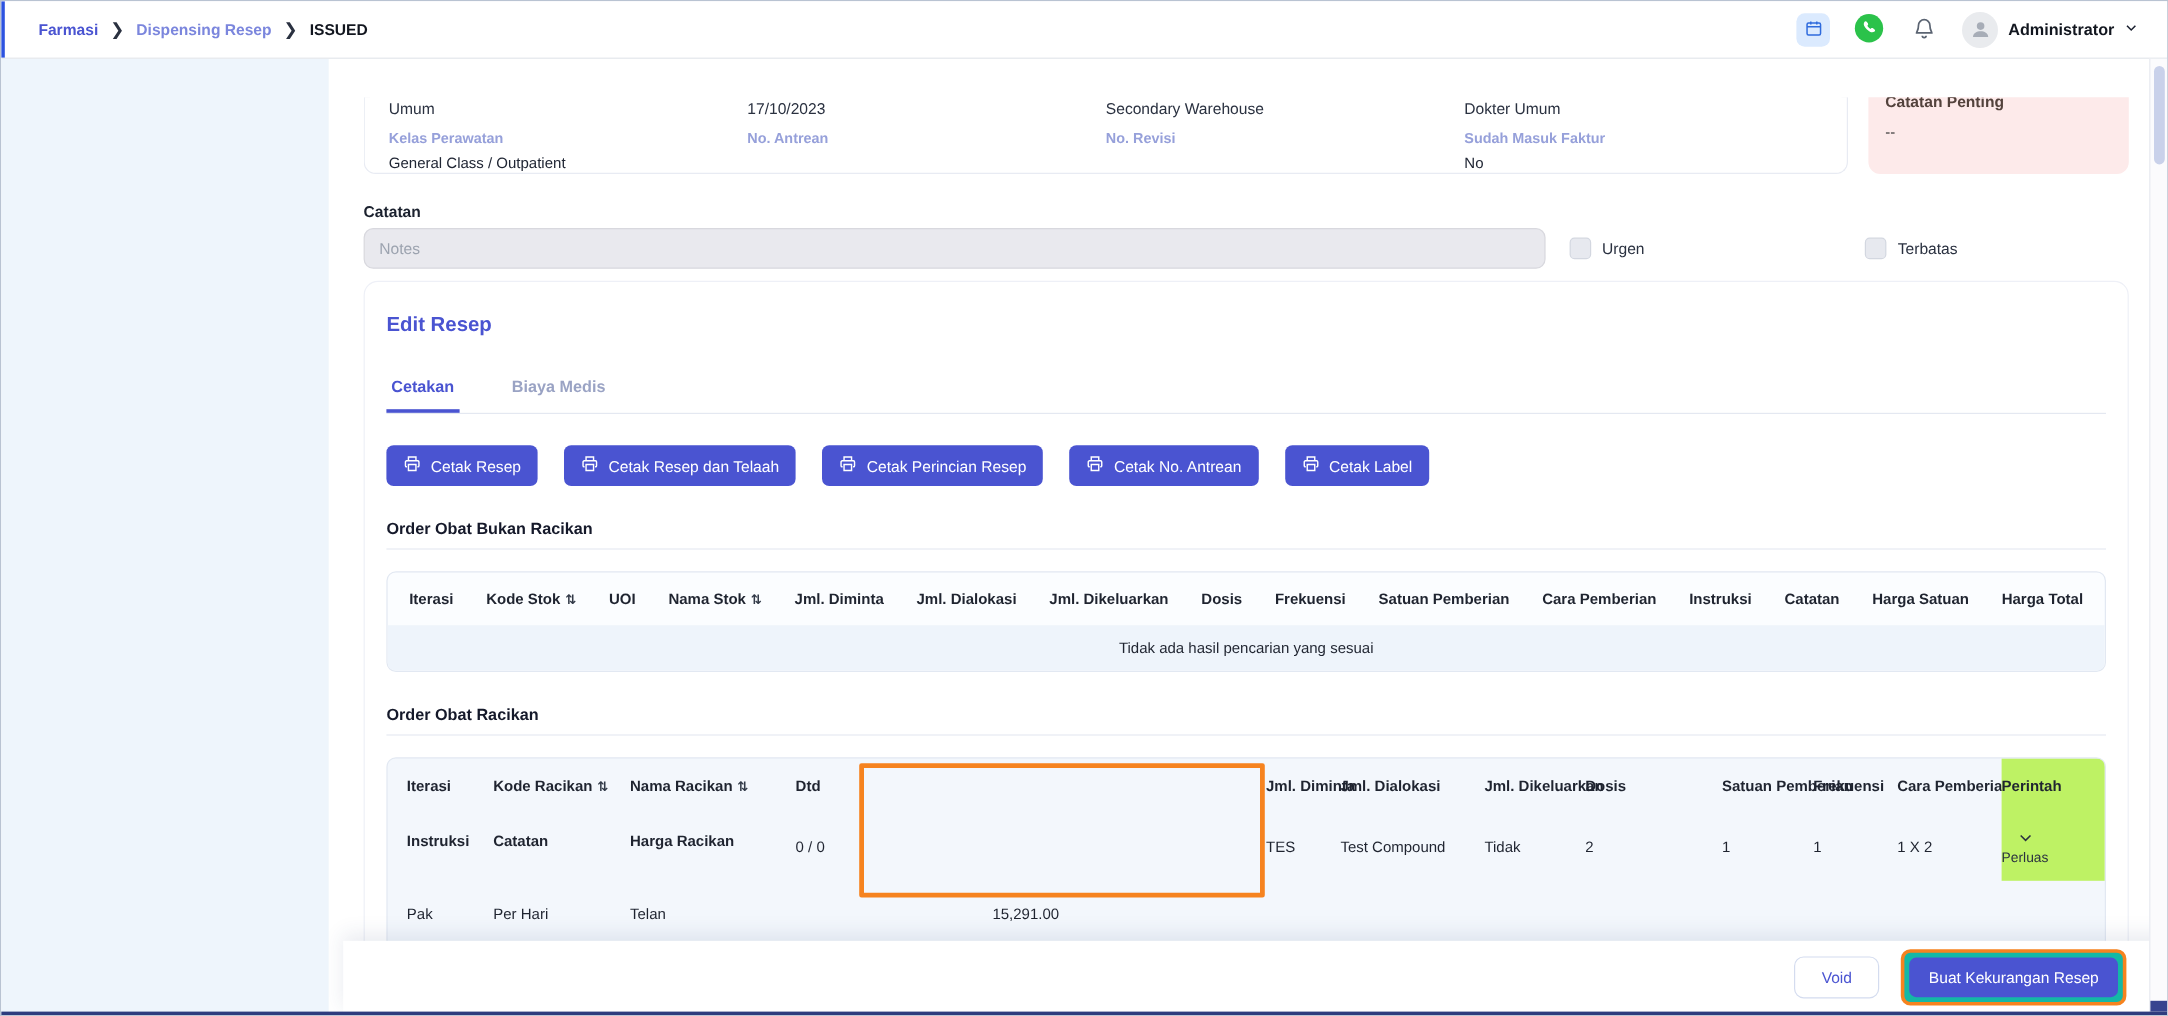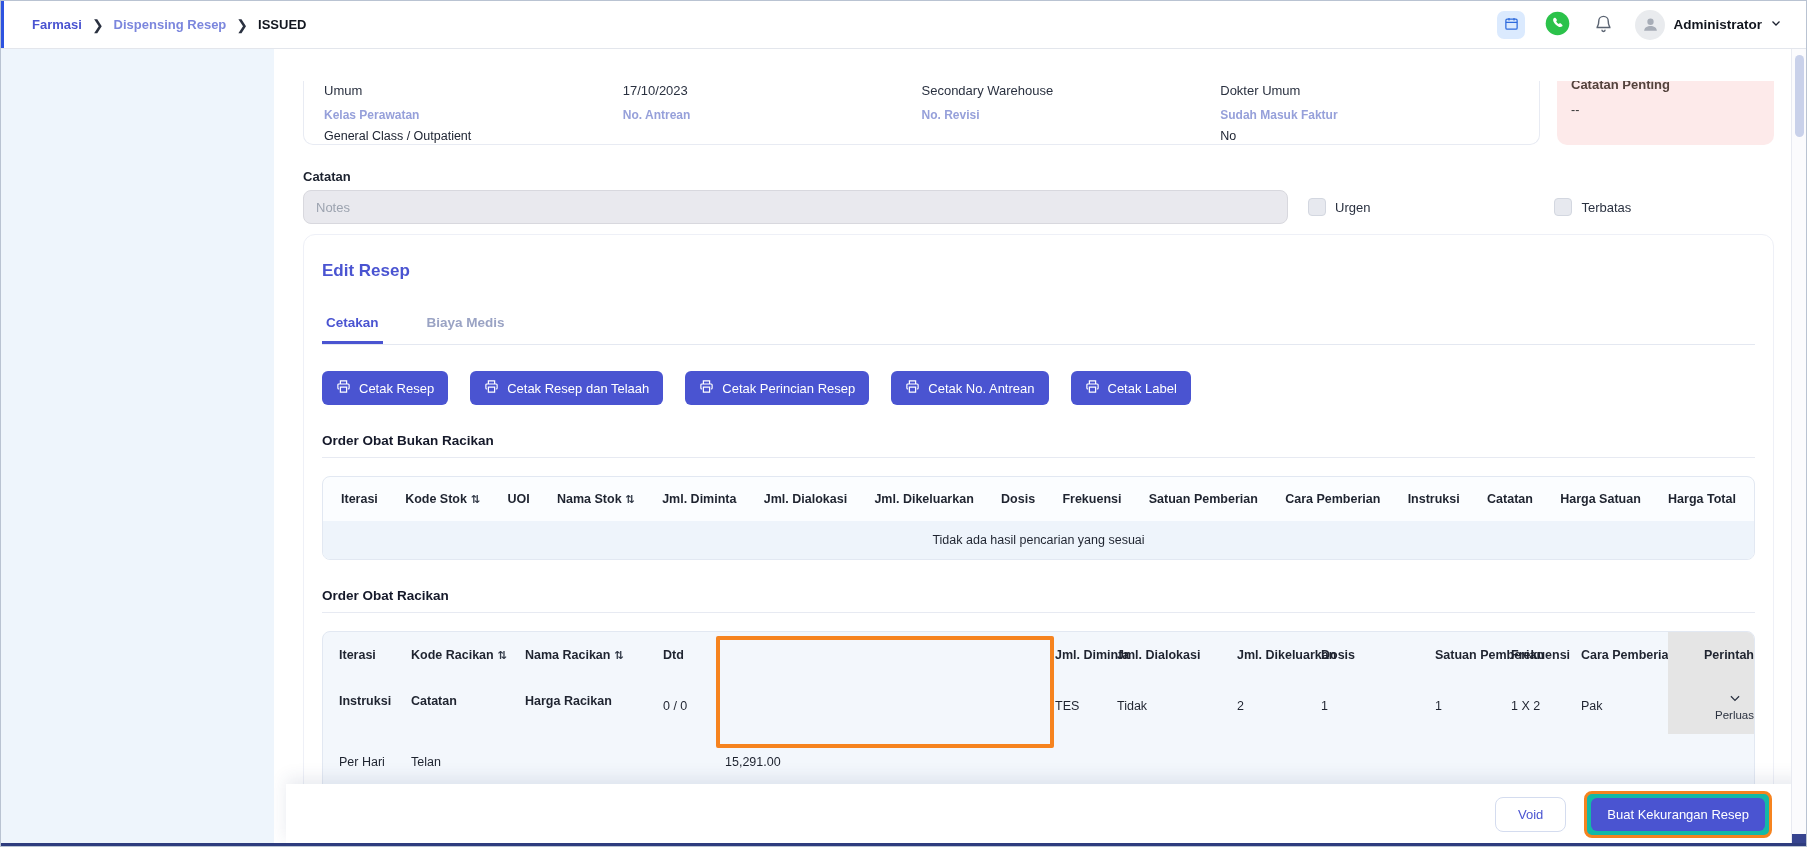--- a/index.html
+++ b/index.html
@@ -69,21 +69,21 @@
   .hcell{display:flex;align-items:center;gap:4px;}
   .sort-icon{font-family:"DejaVu Sans",sans-serif;font-size:11px;color:#323a48;cursor:pointer;}
   .t1-empty{background:#eef4fb;text-align:center;padding:12px;font-size:12.5px;color:#1f2430;}
 
   
   .t2wrap{margin-top:18px;position:relative;overflow:hidden;background:#f3f7fc;border:1px solid #e2e8f2;border-radius:8px;padding-bottom:8px;}
   .t2-grid{display:grid;grid-template-columns:62px 104px 128px 52px 92px 96px 112px 52px 110px 74px 104px 66px 60px 104px;column-gap:10px;width:1470px;padding-left:16px;position:relative;}
   .t2-grid .hc{height:46px;display:flex;align-items:center;gap:4px;font-weight:700;font-size:12.5px;white-space:nowrap;}
   .t2-grid .dc{height:56px;display:flex;align-items:center;font-size:12.5px;white-space:nowrap;}
   .col-highlight{grid-column:5/8;grid-row:1/3;border:4px solid var(--orange);border-radius:2px;margin:4px -9px -14px -9px;pointer-events:none;z-index:3;}
-  .perintah-col{position:absolute;top:0;right:0;width:86px;height:102px;background:#e5e5e5;display:flex;flex-direction:column;align-items:flex-end;z-index:2;}
+  .perintah-col{position:absolute;top:0;right:0;width:86px;height:102px;background:#bef264;display:flex;flex-direction:column;align-items:flex-start;z-index:2;}
   .perintah-head{height:46px;display:flex;align-items:center;font-weight:700;font-size:12.5px;}
   .expand-cell{height:56px;display:flex;flex-direction:column;align-items:center;justify-content:center;gap:1px;cursor:pointer;}
   .expand-label{font-size:11.5px;color:#2b3240;}
   .hscroll{height:7px;background:#60666e;border-radius:4px;margin:2px 44px 0 8px;}
 
   .total-bar{margin-top:14px;background:#d7e5f6;border-radius:8px;padding:11px 18px;text-align:right;font-weight:700;font-size:13.5px;color:#12161f;}
 
   
   .action-bar{position:absolute;left:12px;right:0;bottom:0;height:61px;background:#fff;box-shadow:0 -6px 16px rgba(40,60,110,0.10);display:flex;align-items:center;justify-content:flex-end;gap:18px;padding-right:34px;z-index:5;}
   .void-btn{background:#fff;border:1px solid #d4dcef;border-radius:8px;color:var(--primary);padding:9px 22px;font-size:13px;font-family:"Liberation Sans",sans-serif;cursor:pointer;}
@@ -336,20 +336,21 @@
             </span>
           <span class="hc">
               <span>Catatan</span>
             </span>
           <span class="hc">
               <span>Harga Racikan</span>
             </span>
 
           <span class="dc">0 / 0</span>
           <span class="dc">TES</span>
+          <span class="dc">Test Compound</span>
           <span class="dc">Tidak</span>
           <span class="dc">2</span>
           <span class="dc">1</span>
           <span class="dc">1</span>
           <span class="dc">1 X 2</span>
           <span class="dc">Pak</span>
           <span class="dc">Per Hari</span>
           <span class="dc">Telan</span>
           <span class="dc"></span>
           <span class="dc"></span>

